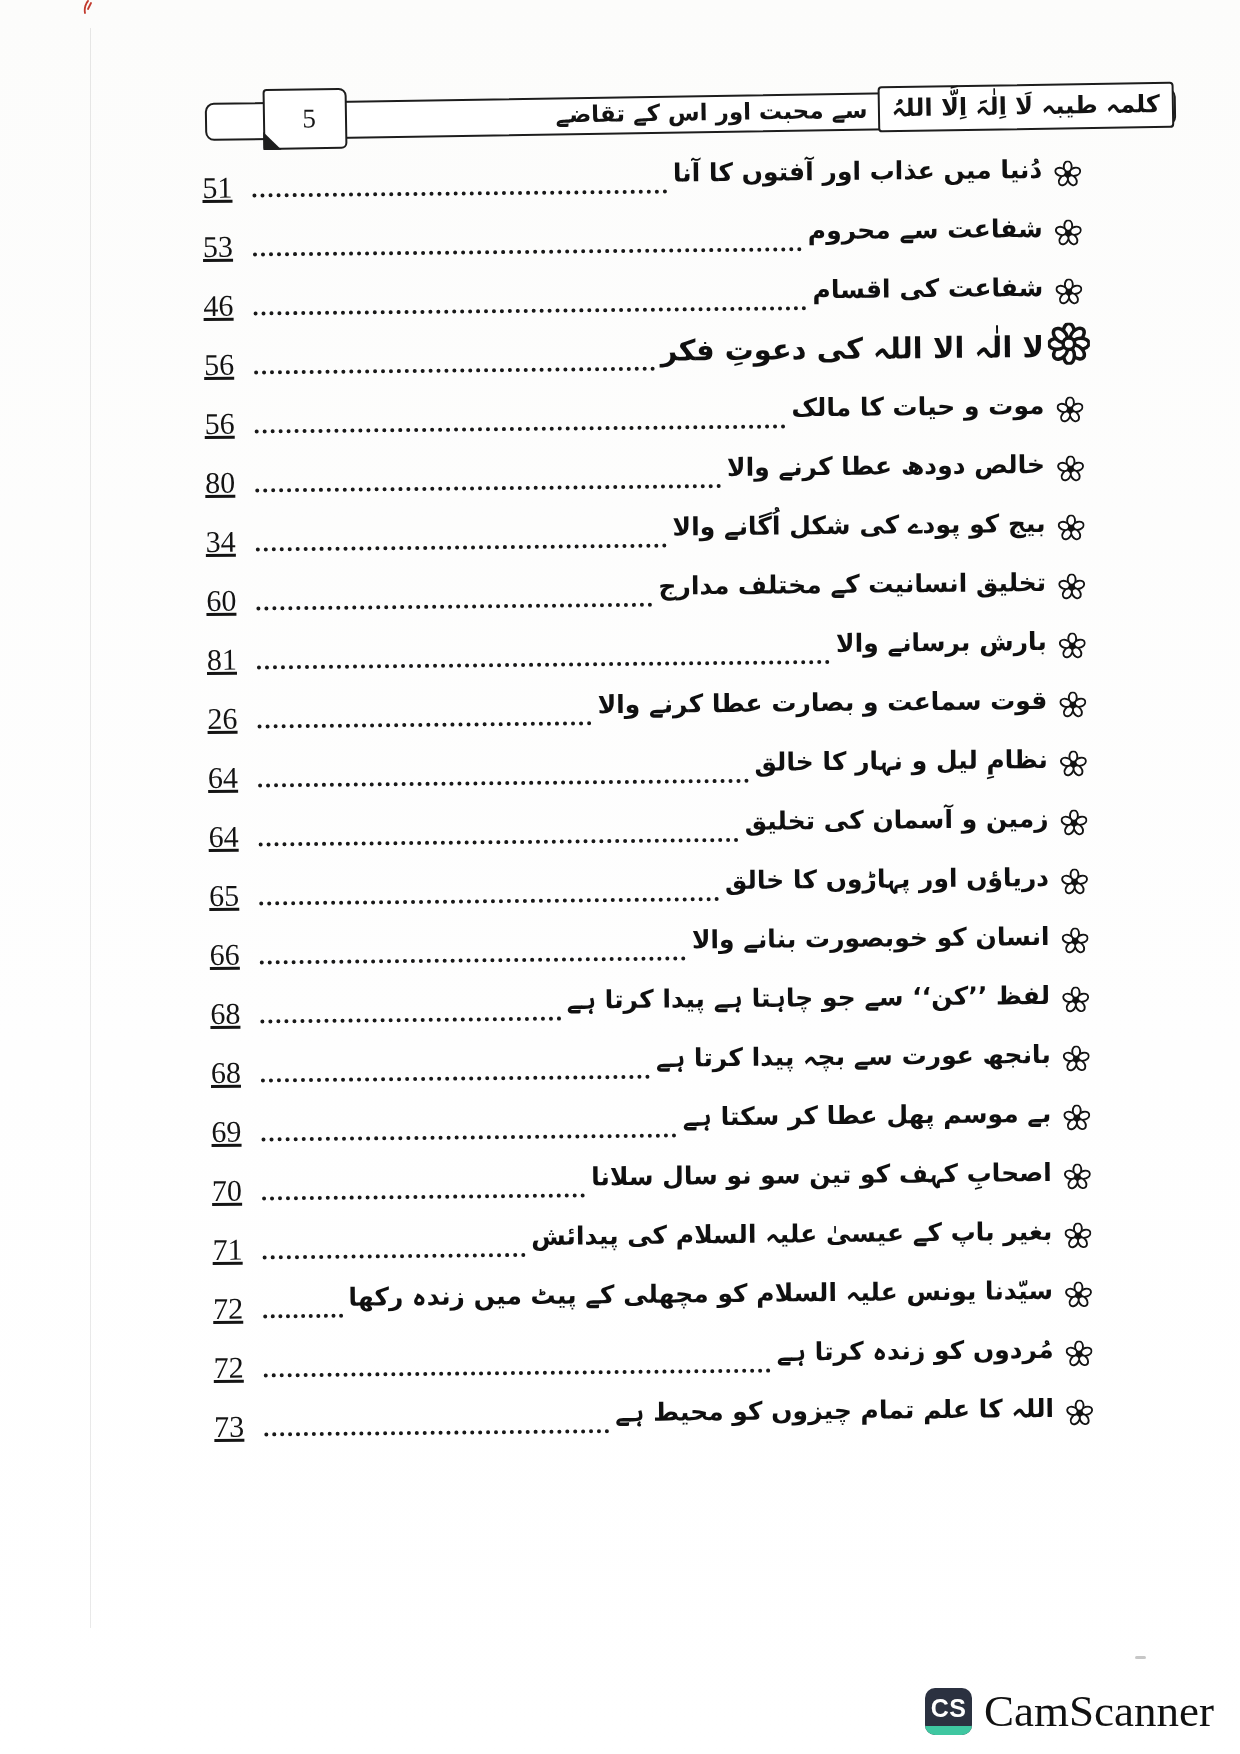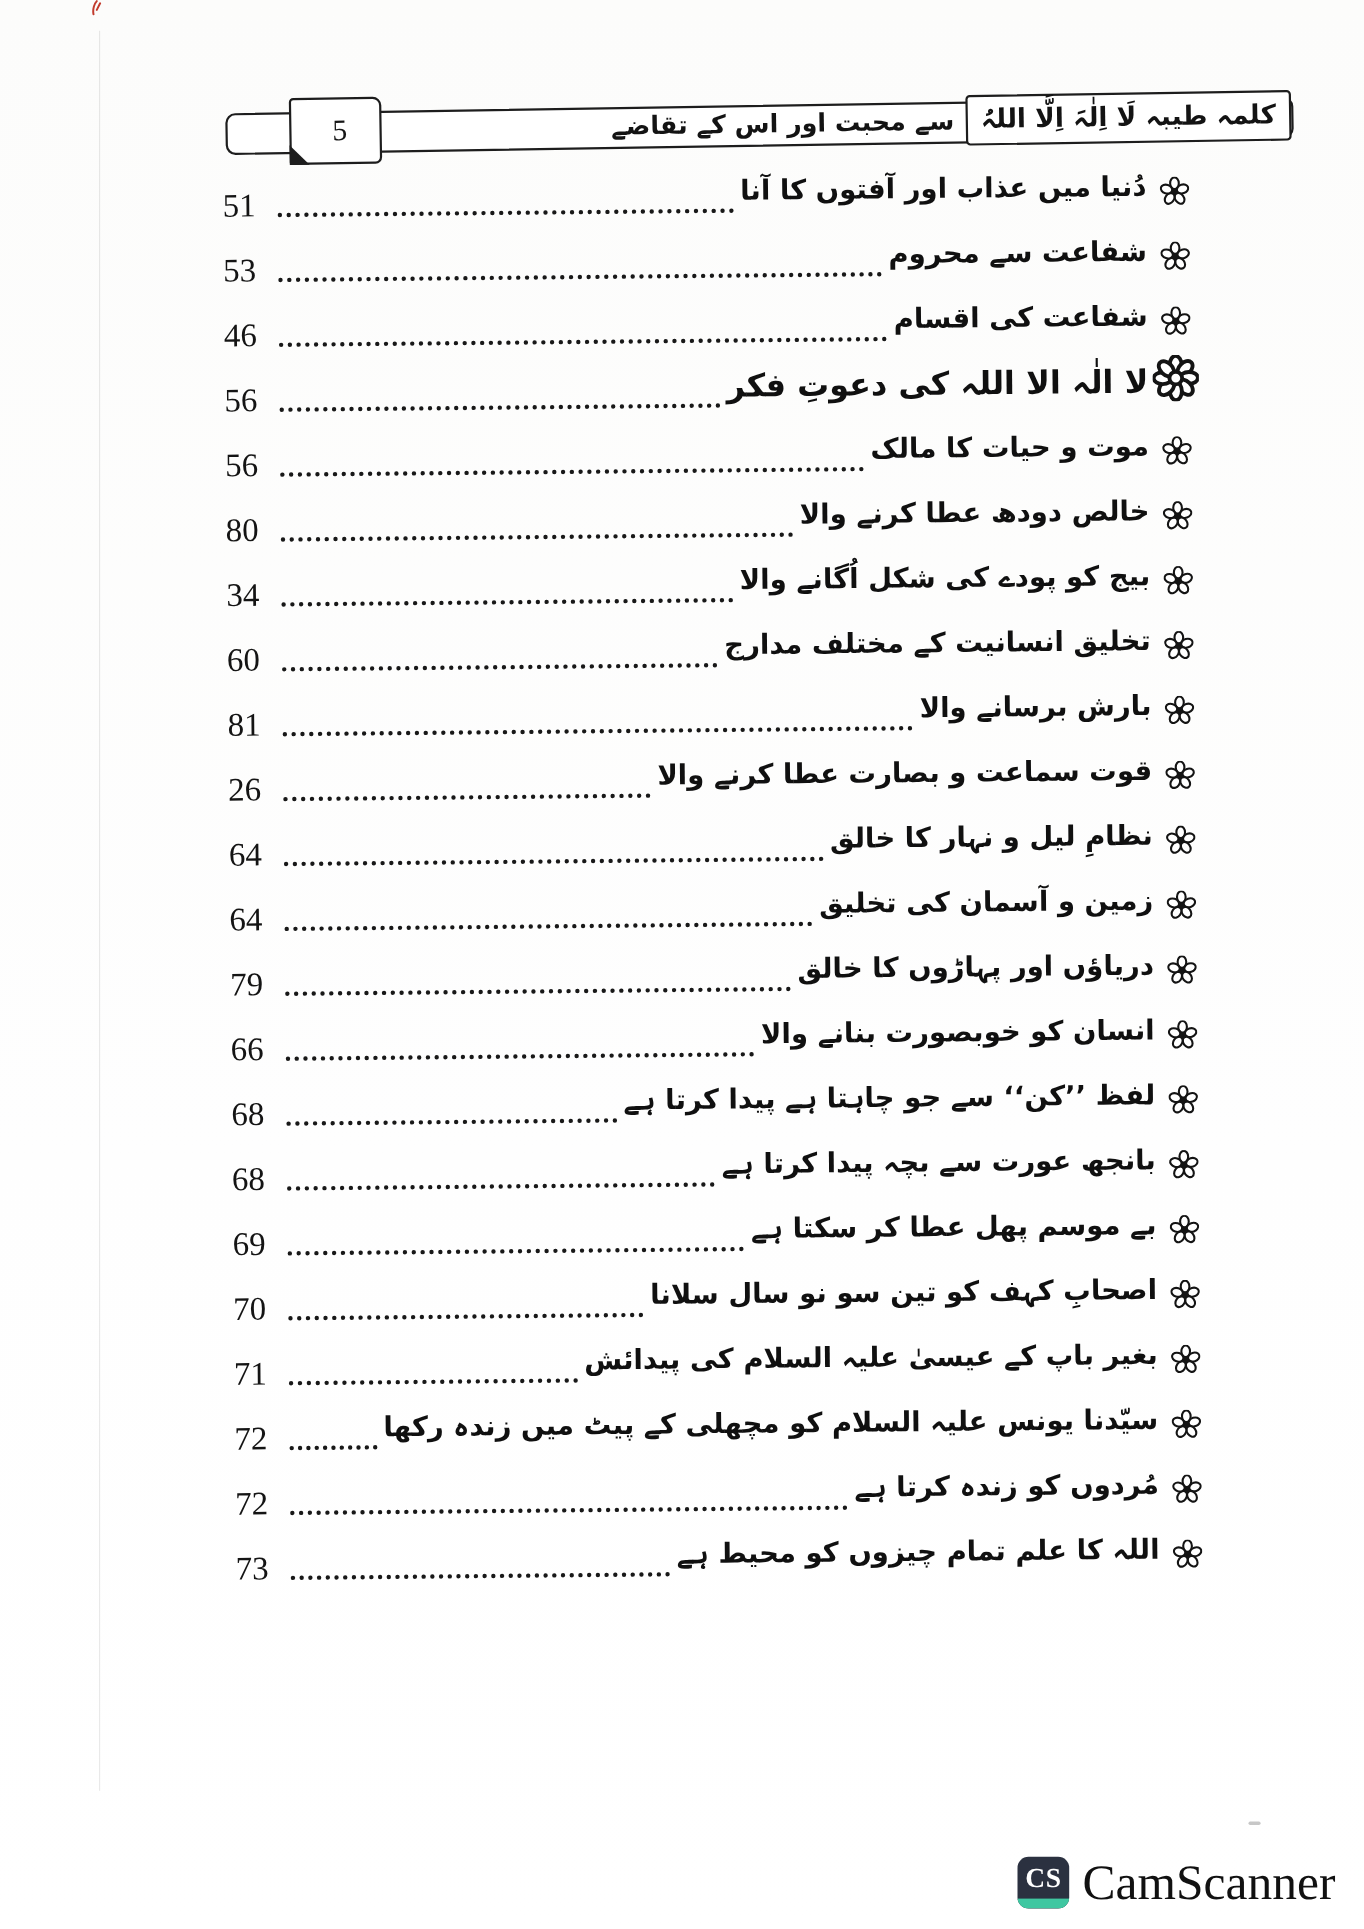--- a/index.html
+++ b/index.html
@@ -44,38 +44,38 @@
   }
 
   
   .toc{
     position:absolute;left:202px;top:150px;width:886px;
     transform:rotate(-.55deg);transform-origin:left top;
   }
   .row{display:flex;align-items:flex-end;height:59px;}
   .pagenum{
     font-family:"Liberation Serif",serif;font-size:30px;color:#141414;
-    line-height:1;min-width:46px;margin-bottom:6px;
+    line-height:1;min-width:46px;margin-bottom:6px;text-decoration:underline;
   }
   .leader{flex:1 1 auto;border-bottom:4px dotted #181818;margin:0 6px 11px 4px;min-width:30px;}
   .title{
     direction:rtl;font-family:"DejaVu Sans",sans-serif;font-weight:bold;
     font-size:25px;color:#101010;white-space:nowrap;margin-bottom:17px;padding-right:4px;
   }
   .flower-holder{width:42px;display:flex;justify-content:center;align-items:center;margin-bottom:13px;}
   .row.emph .title{font-size:29px;margin-bottom:14px;}
 
   
   .camscanner{position:absolute;right:26px;bottom:17px;display:flex;align-items:center;gap:12px;}
   .cs-icon{
     width:47px;height:47px;background:#2b3140;border-radius:10px;
     position:relative;display:flex;align-items:center;justify-content:center;overflow:hidden;
   }
   .cs-icon .cs-letters{
-    color:#fff;font-family:Liberation Serif, serif;font-weight:bold;
+    color:#fff;font-family:Liberation Sans, sans-serif;font-weight:bold;
     font-size:25px;letter-spacing:.5px;margin-top:-6px;
   }
   .cs-bar{position:absolute;left:0;right:0;bottom:0;height:9px;background:#3fc7a1;}
   .cs-name{font-family:"Liberation Serif",serif;font-size:45px;color:#111;}
 </style>
 </head>
 <body>
 
 <div class="page">
 
@@ -288,21 +288,21 @@
             <ellipse cx="12" cy="5.2" rx="3.5" ry="4.7" transform="rotate(72 12 12)" fill="#fff" stroke="#141414" stroke-width="1.7"></ellipse>
             <ellipse cx="12" cy="5.2" rx="3.5" ry="4.7" transform="rotate(144 12 12)" fill="#fff" stroke="#141414" stroke-width="1.7"></ellipse>
             <ellipse cx="12" cy="5.2" rx="3.5" ry="4.7" transform="rotate(216 12 12)" fill="#fff" stroke="#141414" stroke-width="1.7"></ellipse>
             <ellipse cx="12" cy="5.2" rx="3.5" ry="4.7" transform="rotate(288 12 12)" fill="#fff" stroke="#141414" stroke-width="1.7"></ellipse>
             <circle cx="12" cy="12" r="2.5" fill="#141414"></circle>
           </svg>
         </span>
     </div>
 
     <div class="row">
-      <span class="pagenum">79</span>
+      <span class="pagenum">65</span>
       <span class="leader"></span>
       <span class="title">دریاؤں اور پہاڑوں کا خالق</span>
       <span class="flower-holder">
           <svg width="27" height="27" viewBox="0 0 24 24">
             <ellipse cx="12" cy="5.2" rx="3.5" ry="4.7" transform="rotate(0 12 12)" fill="#fff" stroke="#141414" stroke-width="1.7"></ellipse>
             <ellipse cx="12" cy="5.2" rx="3.5" ry="4.7" transform="rotate(72 12 12)" fill="#fff" stroke="#141414" stroke-width="1.7"></ellipse>
             <ellipse cx="12" cy="5.2" rx="3.5" ry="4.7" transform="rotate(144 12 12)" fill="#fff" stroke="#141414" stroke-width="1.7"></ellipse>
             <ellipse cx="12" cy="5.2" rx="3.5" ry="4.7" transform="rotate(216 12 12)" fill="#fff" stroke="#141414" stroke-width="1.7"></ellipse>
             <ellipse cx="12" cy="5.2" rx="3.5" ry="4.7" transform="rotate(288 12 12)" fill="#fff" stroke="#141414" stroke-width="1.7"></ellipse>
             <circle cx="12" cy="12" r="2.5" fill="#141414"></circle>

